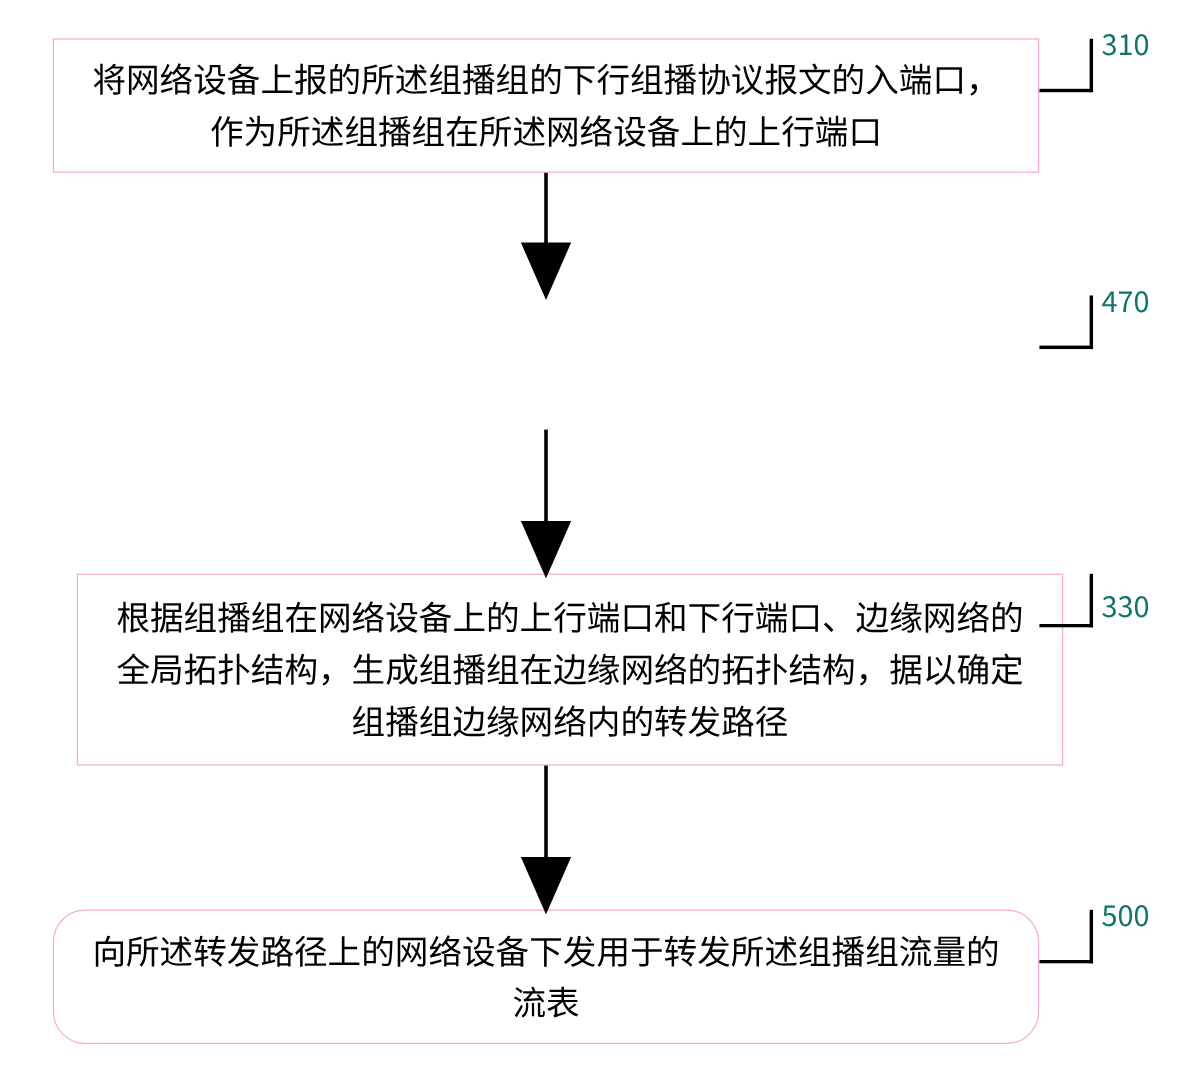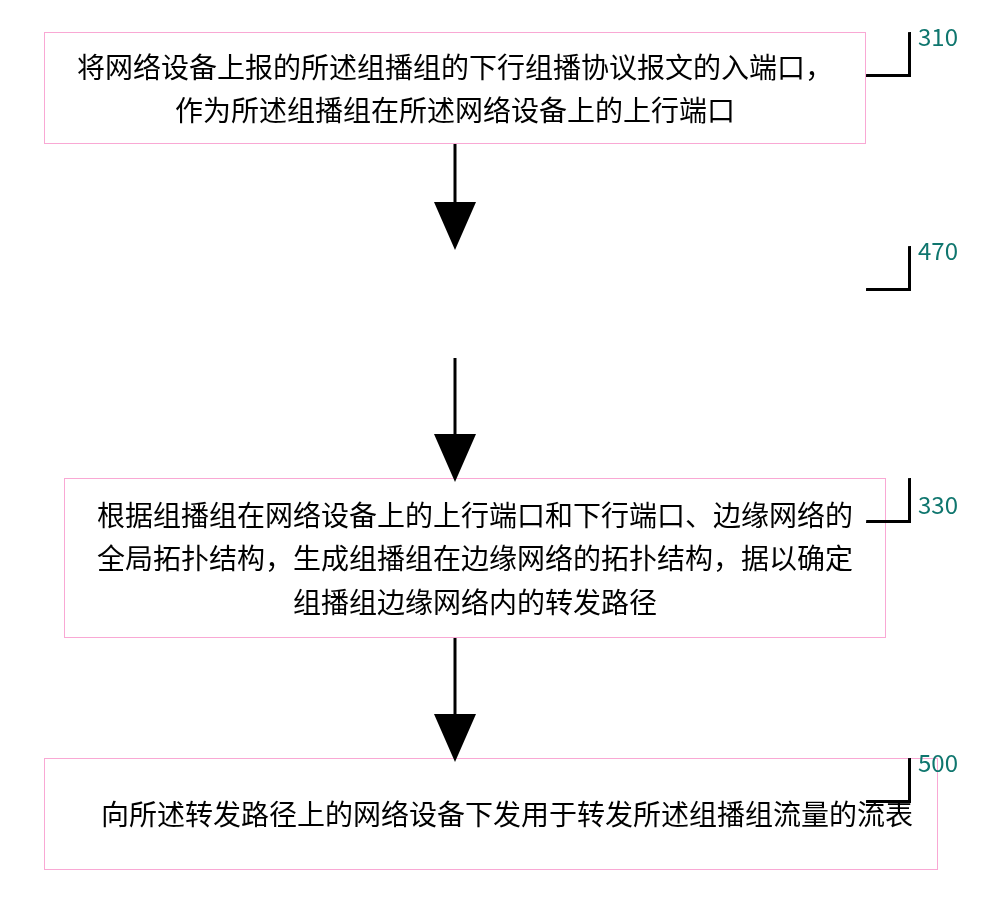--- a/index.html
+++ b/index.html
@@ -66,21 +66,21 @@
 
   <div class="label-tick" style="left:866px; top:246px;"></div>
   <div class="label" style="left:918px; top:232px;">470</div>
 
   <div class="node" style="left:44px; top:478px; width:822px; height:160px;margin-left:20px;">
     <span>根据组播组在网络设备上的上行端口和下行端口、边缘网络的全局拓扑结构，生成组播组在边缘网络的拓扑结构，据以确定组播组边缘网络内的转发路径</span>
   </div>
   <div class="label-tick" style="left:866px; top:478px;"></div>
   <div class="label" style="left:918px; top:464px;margin-top:22px;">330</div>
 
-  <div class="node" style="left:44px; top:758px; width:894px; height:112px;">
+  <div class="node" style="left:44px; top:758px; width:822px; height:112px;border-radius:27px;">
     <span>向所述转发路径上的网络设备下发用于转发所述组播组流量的流表</span>
   </div>
   <div class="label-tick" style="left:866px; top:758px;"></div>
   <div class="label" style="left:918px; top:744px;">500</div>
 
   <svg class="arrows">
     <defs>
       <marker id="arrowhead" markerWidth="16" markerHeight="14" refX="14" refY="7" orient="auto">
         <polygon points="0 0, 16 7, 0 14" fill="#000"></polygon>
       </marker>

